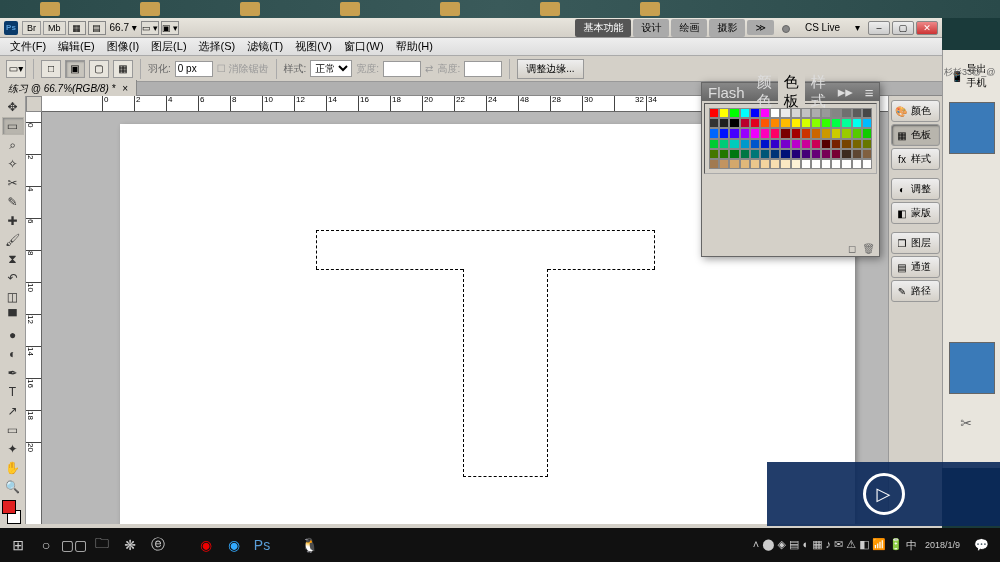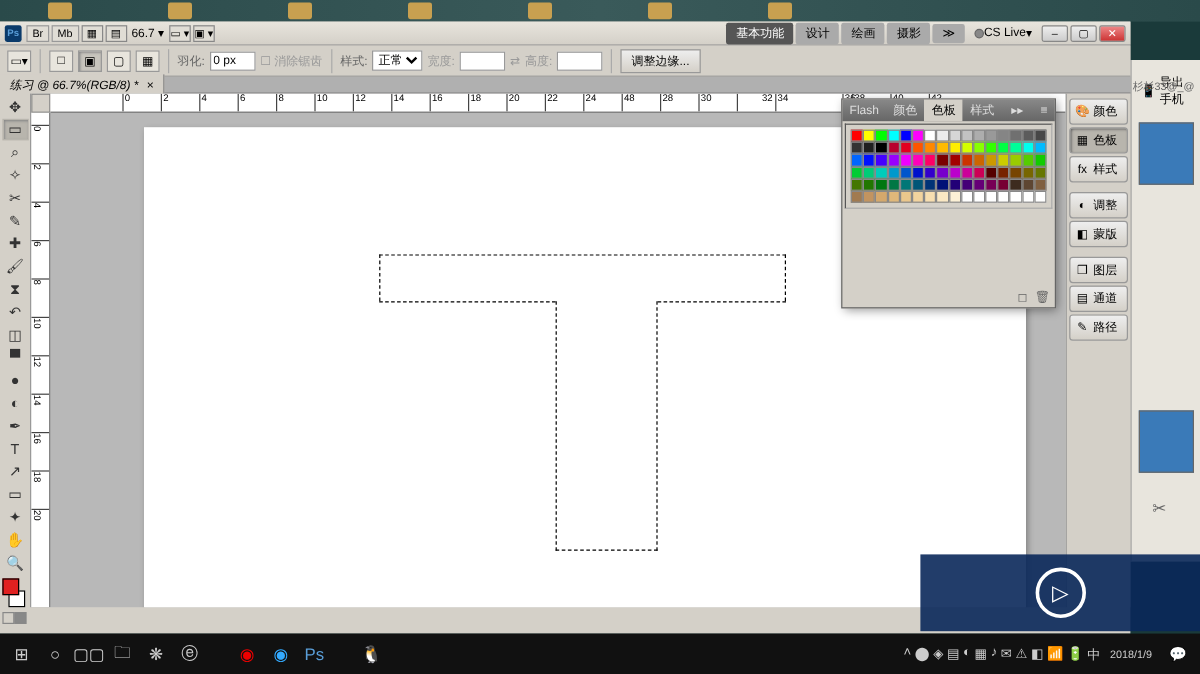--- a/index.html
+++ b/index.html
@@ -15,21 +15,21 @@
 
 .ps-titlebar { height: 20px; background: linear-gradient(#e8e5dd, #d4d0c8); display: flex; align-items: center; padding: 0 4px; border-bottom: 1px solid #999; }
 .ps-logo { width: 14px; height: 14px; background: #0a3a6a; color: #5a9ed8; font-size: 8px; font-weight: bold; display: flex; align-items: center; justify-content: center; border-radius: 2px; margin-right: 4px; }
 .titlebar-btn { padding: 1px 4px; border: 1px solid #999; background: #e0ddd5; font-size: 9px; margin-right: 2px; cursor: pointer; }
 .titlebar-icons { display: flex; gap: 2px; }
 .titlebar-icons span { width: 18px; height: 14px; border: 1px solid #888; background: #e0ddd5; display: flex; align-items: center; justify-content: center; font-size: 9px; cursor: pointer; }
 .zoom-display { font-size: 10px; margin: 0 4px; }
 .workspace-tabs { margin-left: auto; display: flex; align-items: center; gap: 2px; }
 .workspace-tab { padding: 2px 8px; font-size: 10px; background: #aaa; border-radius: 2px; cursor: pointer; }
 .workspace-tab.active { background: #555; color: #fff; }
-.cslive { font-size: 10px; margin: 0 6px; display: flex; align-items: center; gap: 0; }
+.cslive { font-size: 10px; margin: 0 6px; display: flex; align-items: flex-end; gap: 15px; }
 .cslive-dot { width: 8px; height: 8px; border-radius: 50%; background: #888; border: 1px solid #666; }
 .window-controls { display: flex; gap: 2px; }
 .wc-btn { width: 22px; height: 14px; border: 1px solid #888; background: linear-gradient(#eee, #ccc); display: flex; align-items: center; justify-content: center; font-size: 9px; cursor: pointer; border-radius: 2px; }
 .wc-btn.close { background: linear-gradient(#e88, #c33); color: #fff; }
 
 
 .menubar { height: 18px; background: linear-gradient(#eee, #ddd); display: flex; align-items: center; padding: 0 4px; border-bottom: 1px solid #aaa; font-size: 11px; }
 .menubar span { padding: 2px 6px; cursor: pointer; }
 
 
@@ -78,21 +78,21 @@
 
 
 .right-dock { width: 54px; background: #d4d0c8; border-left: 1px solid #999; padding: 4px 2px; }
 .dock-btn { display: flex; align-items: center; gap: 3px; padding: 3px 4px; margin-bottom: 2px; border: 1px solid #999; background: linear-gradient(#eee, #d4d0c8); border-radius: 3px; font-size: 10px; cursor: pointer; }
 .dock-btn.active { background: #b8b5ad; box-shadow: inset 1px 1px 2px #666; }
 .dock-icon { width: 12px; height: 12px; display: flex; align-items: center; justify-content: center; font-size: 10px; }
 .dock-sep { height: 6px; }
 
 
 .swatches-panel { position: absolute; top: 82px; left: 701px; width: 179px; height: 175px; background: #d4d0c8; border: 1px solid #666; box-shadow: 2px 2px 8px rgba(0,0,0,0.4); z-index: 10; }
-.sw-header { height: 18px; background: linear-gradient(#888, #666); display: flex; align-items: center; font-size: 10px; color: #ddd; }
+.sw-header { height: 18px; background: linear-gradient(#888, #666); display: flex; align-items: center; font-size: 15px; color: #ddd; }
 .sw-tab { padding: 2px 6px; cursor: pointer; }
 .sw-tab.active { background: #d4d0c8; color: #000; }
 .sw-header-menu { margin-left: auto; padding: 0 6px; cursor: pointer; }
 .sw-grid { padding: 4px; display: grid; grid-template-columns: repeat(16, 1fr); gap: 0; border: 1px inset #aaa; background: #d4d0c8; margin: 2px; }
 .sw-cell { width: 100%; aspect-ratio: 1; border: 1px solid #888; cursor: pointer; }
 .sw-footer { position: absolute; bottom: 2px; right: 4px; display: flex; gap: 6px; font-size: 10px; color: #666; }
 
 
 .side-window { position: absolute; top: 50px; right: 0; width: 58px; height: 418px; background: #e8e5dd; border-left: 1px solid #999; z-index: 0; }
 .side-item { margin: 8px 4px; padding: 4px; font-size: 10px; display: flex; align-items: center; gap: 3px; }
@@ -156,20 +156,31 @@
       <span class="workspace-tab">≫</span>
       <div class="cslive"><span class="cslive-dot"></span><span>CS Live</span> ▾</div>
       <div class="window-controls">
         <div class="wc-btn">–</div>
         <div class="wc-btn">▢</div>
         <div class="wc-btn close">✕</div>
       </div>
     </div>
   </div>
 
+  <div class="menubar">
+    <span>文件(F)</span>
+    <span>编辑(E)</span>
+    <span>图像(I)</span>
+    <span>图层(L)</span>
+    <span>选择(S)</span>
+    <span>滤镜(T)</span>
+    <span>视图(V)</span>
+    <span>窗口(W)</span>
+    <span>帮助(H)</span>
+  </div>
 
   <div class="optionsbar">
     <div class="opt-icon">▭▾</div>
     <div class="opt-sep"></div>
     <div class="opt-icon">□</div>
     <div class="opt-icon sel">▣</div>
     <div class="opt-icon">▢</div>
     <div class="opt-icon">▦</div>
     <div class="opt-sep"></div>
     <span class="opt-label">羽化:</span>

